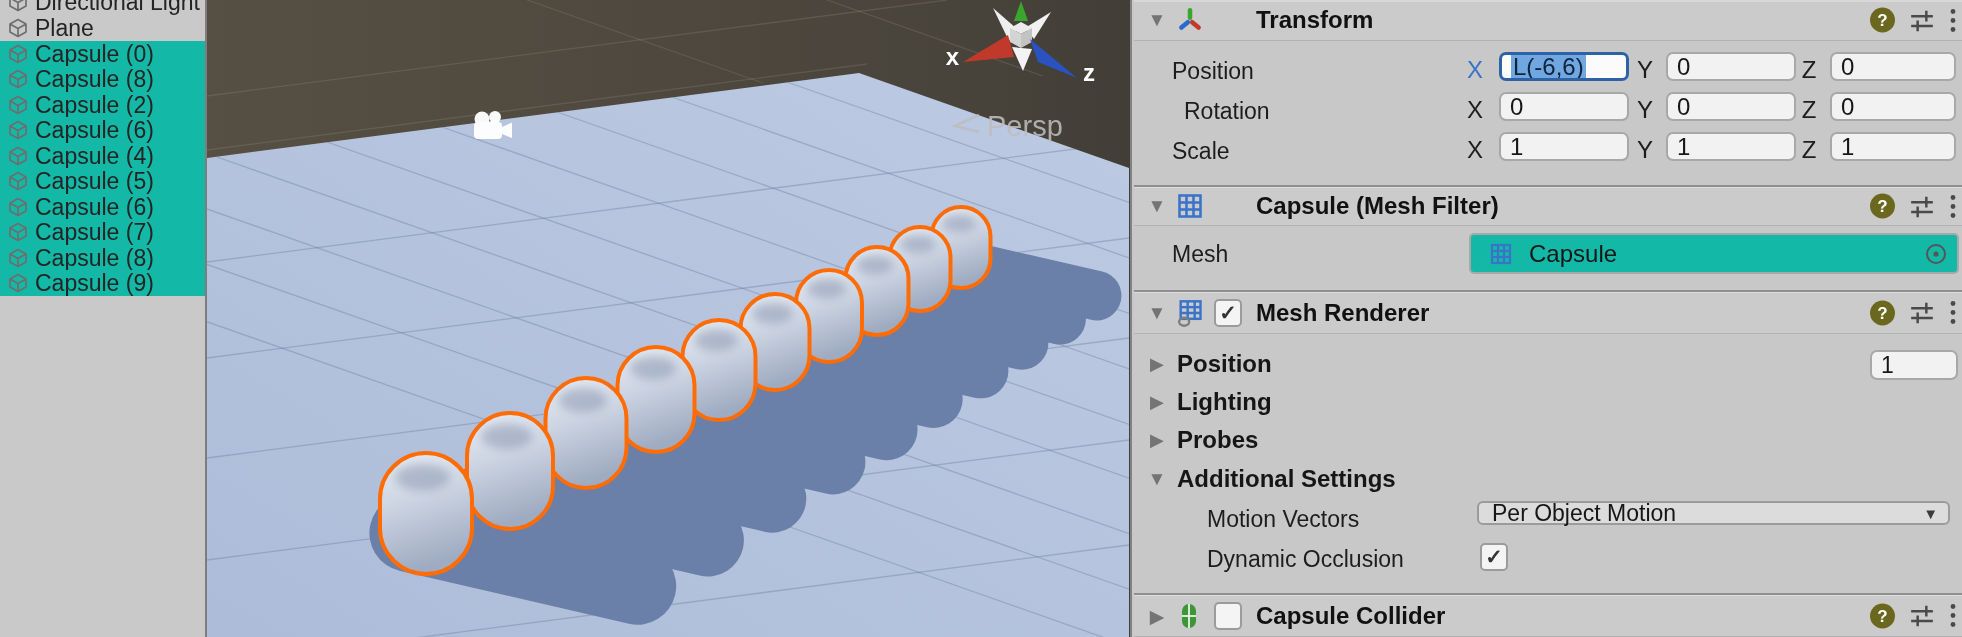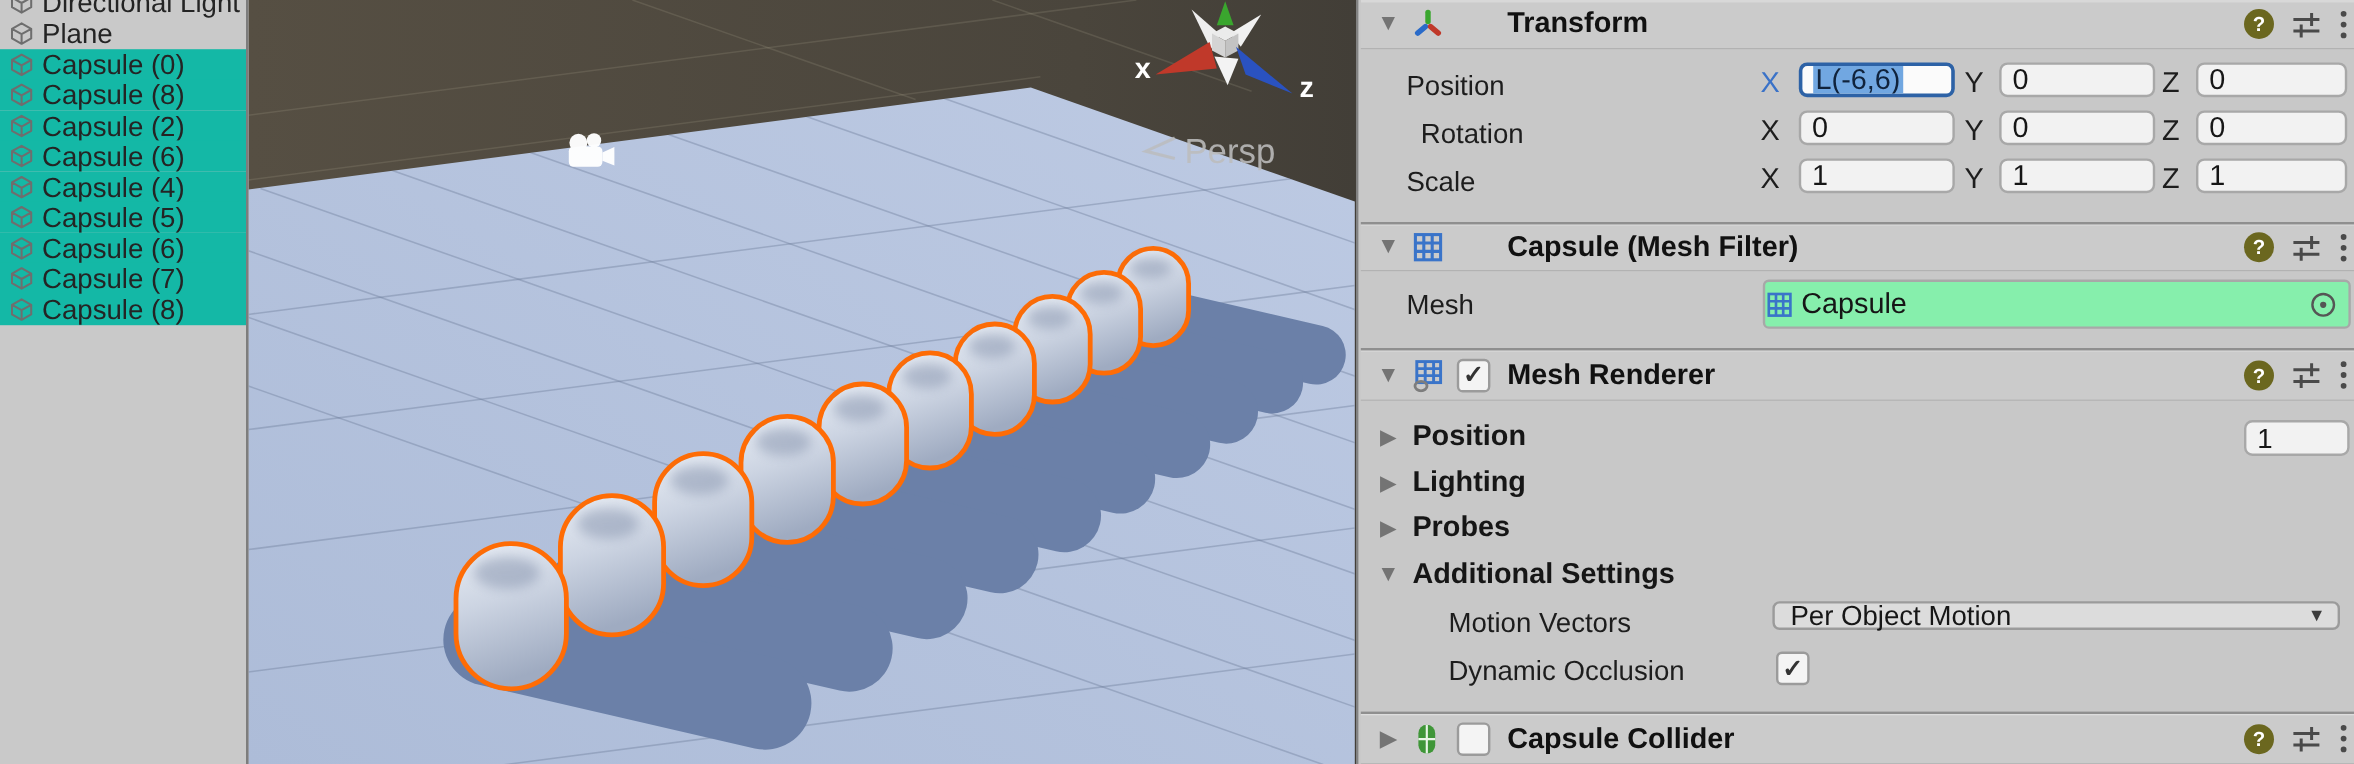--- a/index.html
+++ b/index.html
@@ -44,23 +44,23 @@
 
   .ilabel { position:absolute; font-size:23px; color:#1d1d1d; white-space:nowrap; }
   .axis  { position:absolute; font-size:24px; color:#1d1d1d; width:24px; text-align:center; }
   .axis.blue { color:#3a72c8; }
   .nfield { position:absolute; height:29px; background:#f2f2f2; border:2px solid #a8a8a8;
             border-radius:7px; font-size:24px; color:#161616; display:flex;
             align-items:center; padding:0 9px; overflow:hidden; white-space:nowrap; }
   .nfield.focused { border:3px solid #2d62a6; background:#fbfbfb; }
   .seltext { background:#71a7e1; color:#10233c; padding:1px 2px; }
 
-  .objfield { position:absolute; background:#86efac; border:2px solid #a8a8a8;
-              border-radius:5px; display:flex; align-items:center; gap:6px;
-              padding:0 0; font-size:24px; color:#161616; }
+  .objfield { position:absolute; background:#14b8a6; border:2px solid #a8a8a8;
+              border-radius:5px; display:flex; align-items:center; gap:16px;
+              padding:0 18px; font-size:24px; color:#161616; }
   .objfield .picker { position:absolute; right:8px; top:50%; transform:translateY(-50%); }
 
   .frow { position:absolute; left:12px; display:flex; align-items:center; gap:9px; }
   .frow .flabel { font-size:24px; font-weight:bold; color:#161616; white-space:nowrap; }
   .frow .arr { font-size:18px; color:#747474; width:22px; text-align:center; }
 
   .dropdown { position:absolute; height:24px; background:#dcdcdc; border:2px solid #9b9b9b;
               border-radius:6px; display:flex; align-items:center; padding:0 34px 0 13px;
               font-size:23px; color:#161616; }
   .dropdown .darr { position:absolute; right:10px; top:50%; transform:translateY(-50%);
@@ -138,20 +138,26 @@
       <svg width="20" height="20">
           <use href="#icon-cube"></use>
         </svg>
       <span>Capsule (7)</span>
     </div>
     <div class="hrow selected" style="top:245px">
       <svg width="20" height="20">
           <use href="#icon-cube"></use>
         </svg>
       <span>Capsule (8)</span>
+    </div>
+    <div class="hrow selected" style="top:270px">
+      <svg width="20" height="20">
+          <use href="#icon-cube"></use>
+        </svg>
+      <span>Capsule (9)</span>
     </div>
   </div>
 
   <div id="scene">
     <svg id="scene-svg" width="923" height="637" viewBox="0 0 923 637">
       <defs>
         <linearGradient id="skyGrad" x1="0" y1="0" x2="1" y2="0">
           <stop offset="0" stop-color="#564f43"></stop>
           <stop offset="0.75" stop-color="#4a453c"></stop>
           <stop offset="1" stop-color="#423e37"></stop>

